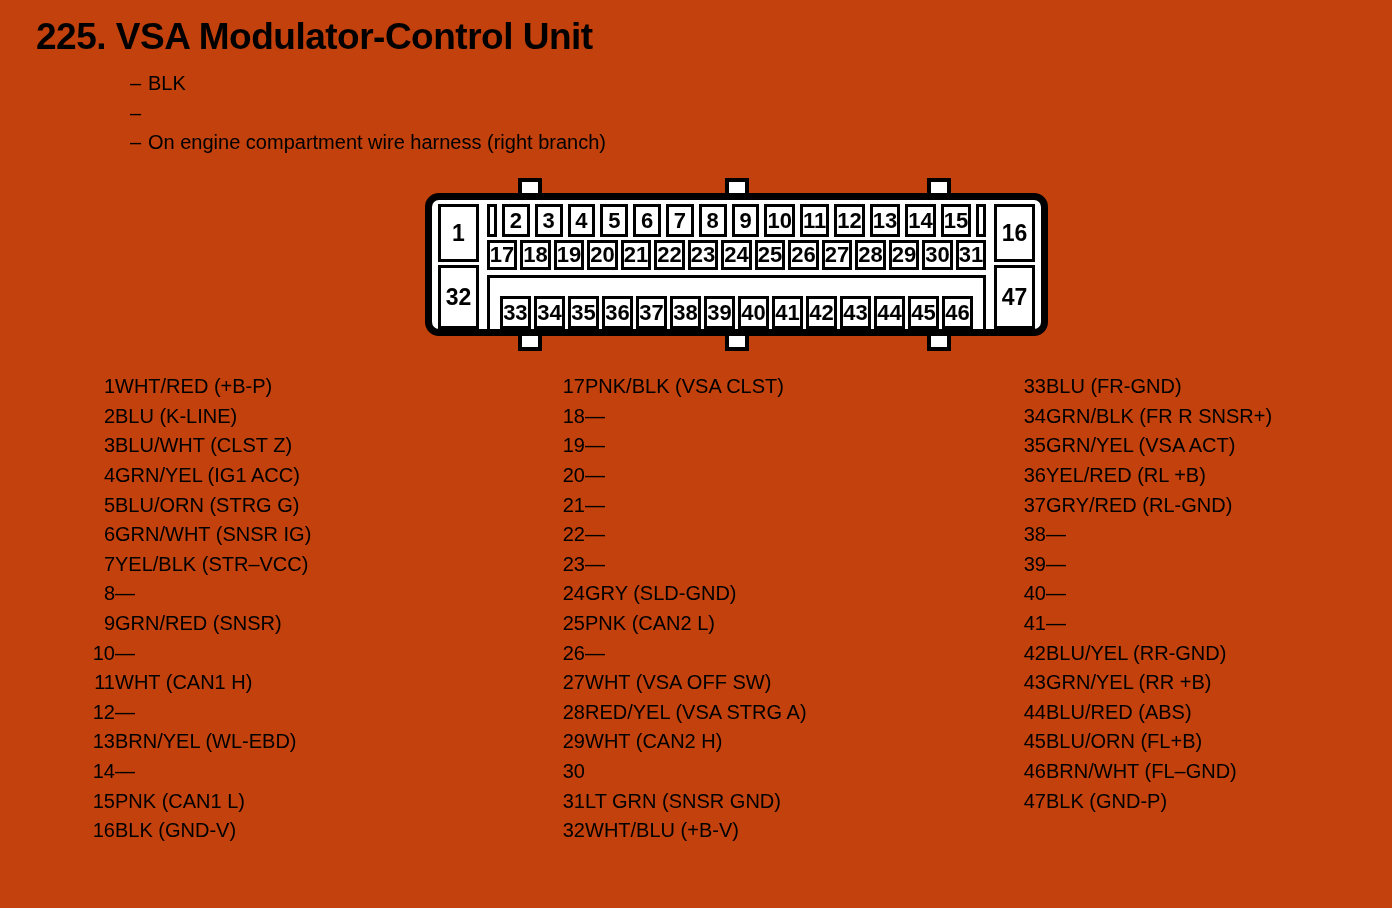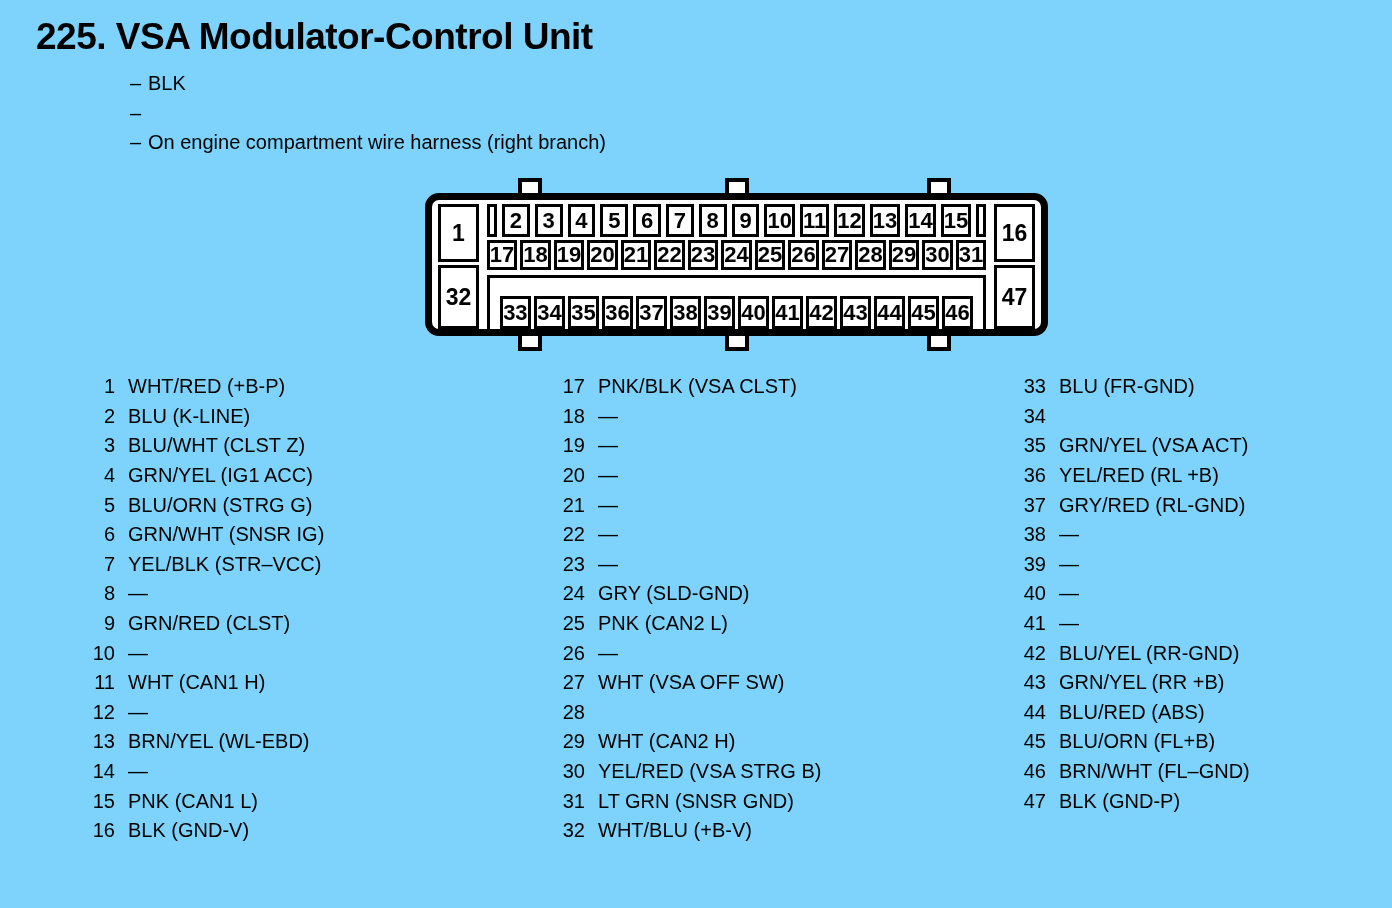--- a/index.html
+++ b/index.html
@@ -3,21 +3,21 @@
 <meta charset="utf-8">
 <style>
   * { box-sizing: border-box; margin: 0; padding: 0; }
   html, body { background: #ffffff; }
   body {
     font-family: "Liberation Sans", "DejaVu Sans", sans-serif;
     color: #000000;
     width: 1392px; height: 908px;
     position: relative; overflow: hidden;
   }
-  .page { position: absolute; inset: 0; background: #7dd3fc; }
+  .page { position: absolute; inset: 0; background: #c2410c; }
 
   .title {
     position: absolute; left: 36px; top: 16px;
     font-size: 37px; font-weight: 700; letter-spacing: -0.5px;
     white-space: nowrap;
   }
 
   .notes { position: absolute; left: 130px; top: 69px; }
   .note { display: flex; font-size: 20px; line-height: 29.5px; white-space: nowrap; }
   .note .bullet { width: 18px; }
@@ -68,21 +68,21 @@
   }
   .row3bar .cell { flex: 1; height: 33px; }
 
   
   .pin-col { position: absolute; top: 372px; }
   .pin-col.c1 { left: 87px; }
   .pin-col.c2 { left: 557px; }
   .pin-col.c3 { left: 1018px; }
   .pin-row { display: flex; align-items: center; height: 29.6px; font-size: 20px; white-space: nowrap; }
   .pin-num { width: 28px; text-align: right; flex: 0 0 28px; }
-  .pin-desc { margin-left: 13px; }
+  .pin-desc { margin-left: 0; }
 </style>
 </head>
 <body>
 
 <div class="page">
 
   <h1 class="title">225. VSA Modulator-Control Unit</h1>
 
   <div class="notes">
       <div class="note">
@@ -201,21 +201,21 @@
       <div class="pin-row">
         <span class="pin-num">7</span>
         <span class="pin-desc">YEL/BLK (STR–VCC)</span>
       </div>
       <div class="pin-row">
         <span class="pin-num">8</span>
         <span class="pin-desc">—</span>
       </div>
       <div class="pin-row">
         <span class="pin-num">9</span>
-        <span class="pin-desc">GRN/RED (CLST)</span>
+        <span class="pin-desc">GRN/RED (SNSR)</span>
       </div>
       <div class="pin-row">
         <span class="pin-num">10</span>
         <span class="pin-desc">—</span>
       </div>
       <div class="pin-row">
         <span class="pin-num">11</span>
         <span class="pin-desc">WHT (CAN1 H)</span>
       </div>
       <div class="pin-row">
@@ -279,45 +279,46 @@
       <div class="pin-row">
         <span class="pin-num">26</span>
         <span class="pin-desc">—</span>
       </div>
       <div class="pin-row">
         <span class="pin-num">27</span>
         <span class="pin-desc">WHT (VSA OFF SW)</span>
       </div>
       <div class="pin-row">
         <span class="pin-num">28</span>
+        <span class="pin-desc">RED/YEL (VSA STRG A)</span>
       </div>
       <div class="pin-row">
         <span class="pin-num">29</span>
         <span class="pin-desc">WHT (CAN2 H)</span>
       </div>
       <div class="pin-row">
         <span class="pin-num">30</span>
-        <span class="pin-desc">YEL/RED (VSA STRG B)</span>
       </div>
       <div class="pin-row">
         <span class="pin-num">31</span>
         <span class="pin-desc">LT GRN (SNSR GND)</span>
       </div>
       <div class="pin-row">
         <span class="pin-num">32</span>
         <span class="pin-desc">WHT/BLU (+B-V)</span>
       </div>
     </div>
   <div class="pin-col c3">
       <div class="pin-row">
         <span class="pin-num">33</span>
         <span class="pin-desc">BLU (FR-GND)</span>
       </div>
       <div class="pin-row">
         <span class="pin-num">34</span>
+        <span class="pin-desc">GRN/BLK (FR R SNSR+)</span>
       </div>
       <div class="pin-row">
         <span class="pin-num">35</span>
         <span class="pin-desc">GRN/YEL (VSA ACT)</span>
       </div>
       <div class="pin-row">
         <span class="pin-num">36</span>
         <span class="pin-desc">YEL/RED (RL +B)</span>
       </div>
       <div class="pin-row">

